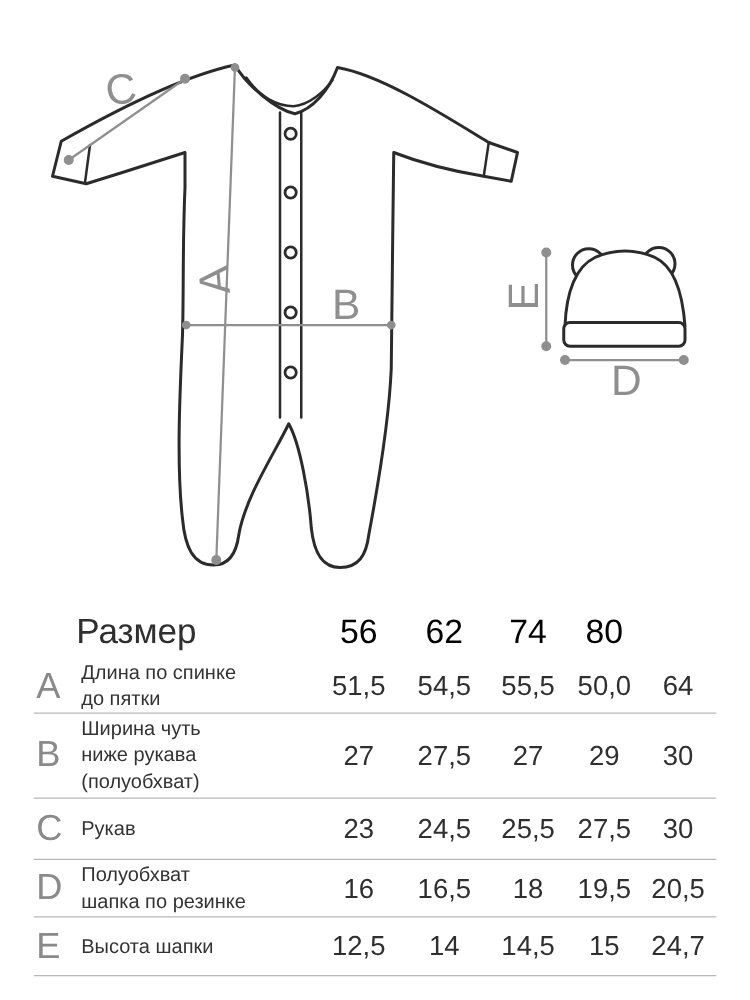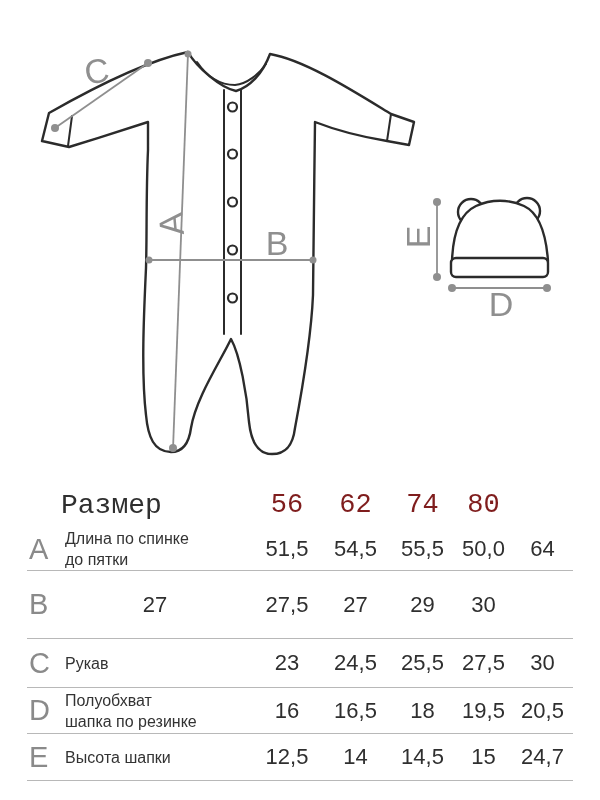--- a/index.html
+++ b/index.html
@@ -5,31 +5,31 @@
   html,body{margin:0;padding:0;background:#ffffff;}
   #page{position:relative;width:600px;height:800px;background:#ffffff;overflow:hidden;
         font-family:"Liberation Sans", sans-serif;}
   #diagram{position:absolute;left:0;top:0;}
   .measure-label{fill:#8f8f8f;font-family:"Liberation Sans",sans-serif;font-size:34px;}
   
   #size-table{position:absolute;left:27px;top:482px;width:546px;color:#2f2f2f;}
   .t-row{display:grid;grid-template-columns:30px 196px 68px 69px 65px 57px 61px;
          align-items:center;}
   .t-row.bordered{border-bottom:1px solid #b8b8b8;}
-  .t-head{height:46px;font-family:Liberation Mono, monospace;}
+  .t-head{height:46px;}
   .row-a{height:42px;}
   .row-b{height:67px;}
   .row-c{height:48px;}
   .row-d{height:45px;}
   .row-e{height:46px;}
   .cell-letter{font-size:29px;color:#8a8a8a;padding-left:2px;}
   .cell-label{font-size:16px;line-height:21px;color:#333333;padding-left:8px;white-space:pre-line;}
   .cell-head-label{font-size:28px;color:#2f2f2f;padding-left:4px;}
   .cell-value{font-size:22px;text-align:center;color:#2f2f2f;}
-  .cell-head-size{font-size:27px;text-align:center;color:#7f1d1d;}
+  .cell-head-size{font-size:27px;text-align:center;color:#000000;}
 </style>
 </head>
 <body>
 
 <div id="page">
 
   <svg id="diagram" width="600" height="480" viewBox="0 0 600 480">
 
     <g fill="#ffffff" stroke="#2b2b2b" stroke-width="2.4" stroke-linejoin="round" stroke-linecap="round">
       <path d="
@@ -136,20 +136,23 @@
 до пятки</div>
       <div class="cell-value">51,5</div>
       <div class="cell-value">54,5</div>
       <div class="cell-value">55,5</div>
       <div class="cell-value">50,0</div>
       <div class="cell-value">64</div>
     </div>
 
     <div class="t-row row-b bordered">
       <div class="cell-letter">B</div>
+      <div class="cell-label">Ширина чуть
+ниже рукава
+(полуобхват)</div>
       <div class="cell-value">27</div>
       <div class="cell-value">27,5</div>
       <div class="cell-value">27</div>
       <div class="cell-value">29</div>
       <div class="cell-value">30</div>
     </div>
 
     <div class="t-row row-c bordered">
       <div class="cell-letter">C</div>
       <div class="cell-label">Рукав</div>

